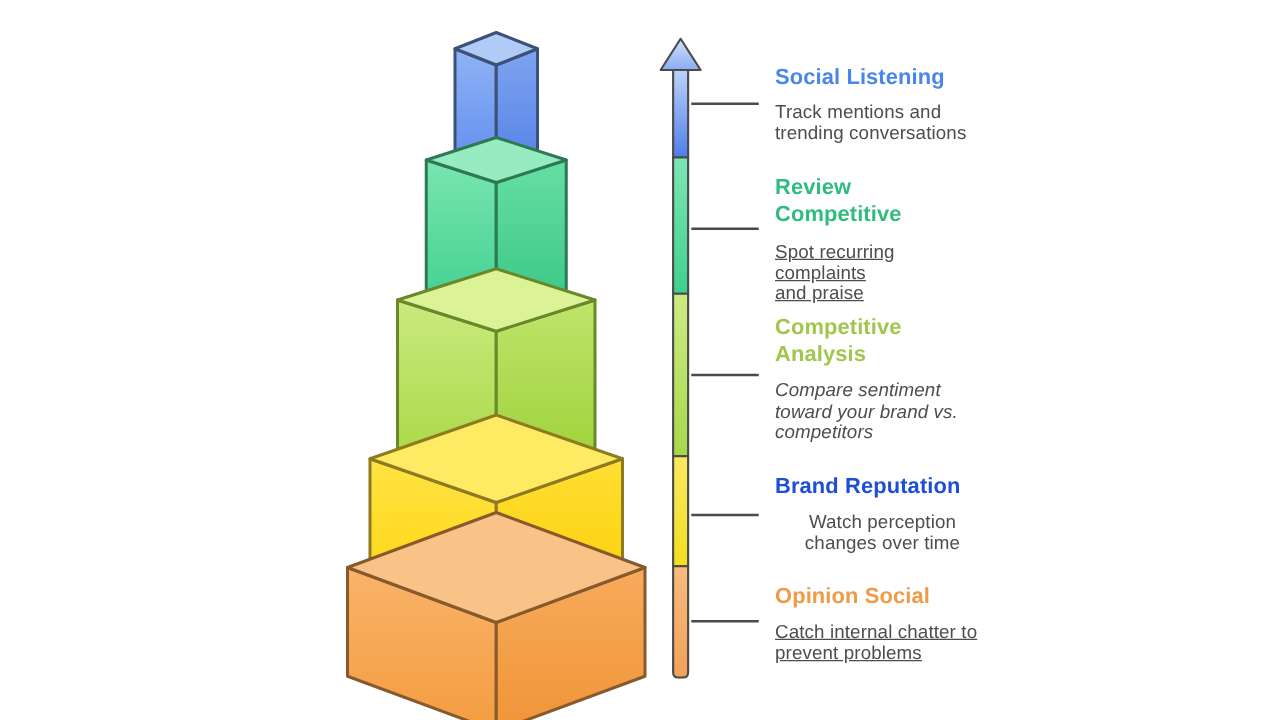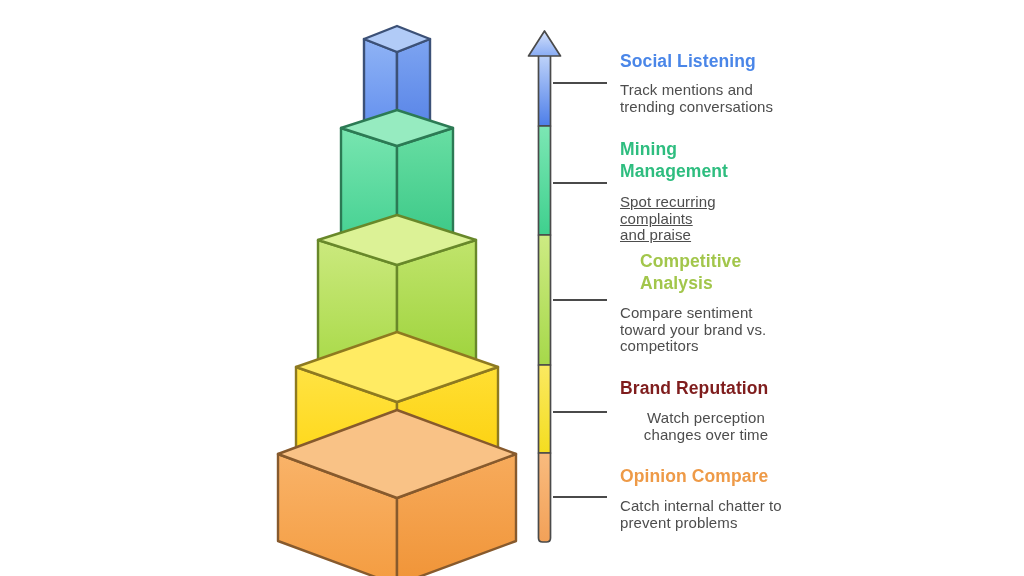--- a/index.html
+++ b/index.html
@@ -13,23 +13,23 @@
     font-size:17.5px;line-height:22px;font-weight:bold;
     letter-spacing:.1px;
   }
   .lvl-desc{
     position:absolute;left:620px;width:172px;
     font-size:15px;line-height:16.5px;color:#4d4d4d;
     white-space:pre-line;letter-spacing:.1px;
   }
   .t1{top:50px;} .d1{top:82px;}
   .t2{top:138px;} .d2{top:194px;text-decoration:underline;}
-  .t3{top:250px;margin-left:20px;} .d3{top:305px;}
+  .t3{top:250px;} .d3{top:305px;font-style:italic;}
   .t4{top:377px;} .d4{top:410px;text-align:center;}
-  .t5{top:465px;} .d5{top:498px;}
+  .t5{top:465px;} .d5{top:498px;text-decoration:underline;}
 </style>
 </head>
 <body>
 
 <div class="canvas">
 
   <svg class="diagram-svg" width="1024" height="576" viewBox="0 0 1024 576">
     <defs>
       <linearGradient id="gBlueL" x1="0" y1="0" x2="0" y2="1">
           <stop offset="0" stop-color="#8fb3f5"></stop>
@@ -145,37 +145,37 @@
     </g>
   </svg>
 
   <div>
     <div class="lvl-title t1" style="color: rgb(74, 134, 232);">Social Listening</div>
     <div class="lvl-desc d1">Track mentions and
 trending conversations</div>
   </div>
 
   <div>
-    <div class="lvl-title t2" style="color: rgb(46, 189, 127);">Mining Management</div>
+    <div class="lvl-title t2" style="color: rgb(46, 189, 127);">Review Competitive</div>
     <div class="lvl-desc d2">Spot recurring complaints
 and praise</div>
   </div>
 
   <div>
     <div class="lvl-title t3" style="color: rgb(162, 198, 75);">Competitive Analysis</div>
     <div class="lvl-desc d3">Compare sentiment
 toward your brand vs.
 competitors</div>
   </div>
 
   <div>
-    <div class="lvl-title t4" style="color: #7f1d1d;">Brand Reputation</div>
+    <div class="lvl-title t4" style="color: #1d4ed8;">Brand Reputation</div>
     <div class="lvl-desc d4">Watch perception
 changes over time</div>
   </div>
 
   <div>
-    <div class="lvl-title t5" style="color: rgb(238, 154, 71);">Opinion Compare</div>
+    <div class="lvl-title t5" style="color: rgb(238, 154, 71);">Opinion Social</div>
     <div class="lvl-desc d5">Catch internal chatter to
 prevent problems</div>
   </div>
 
 </div>
 
 </body></html>

